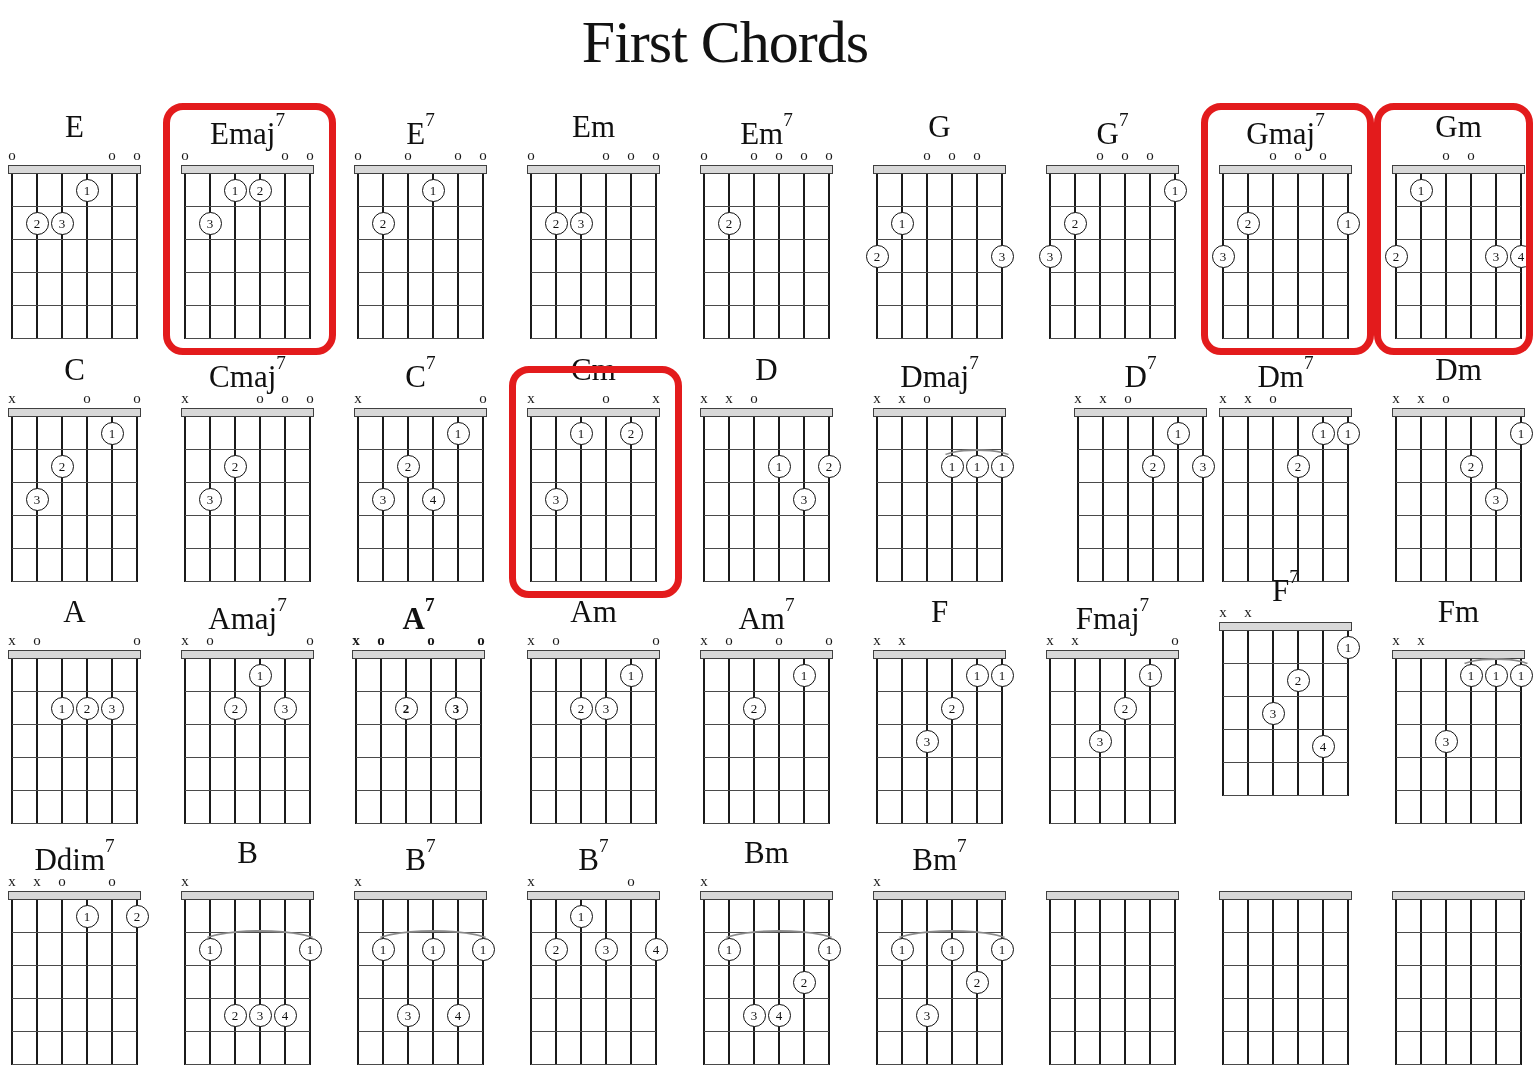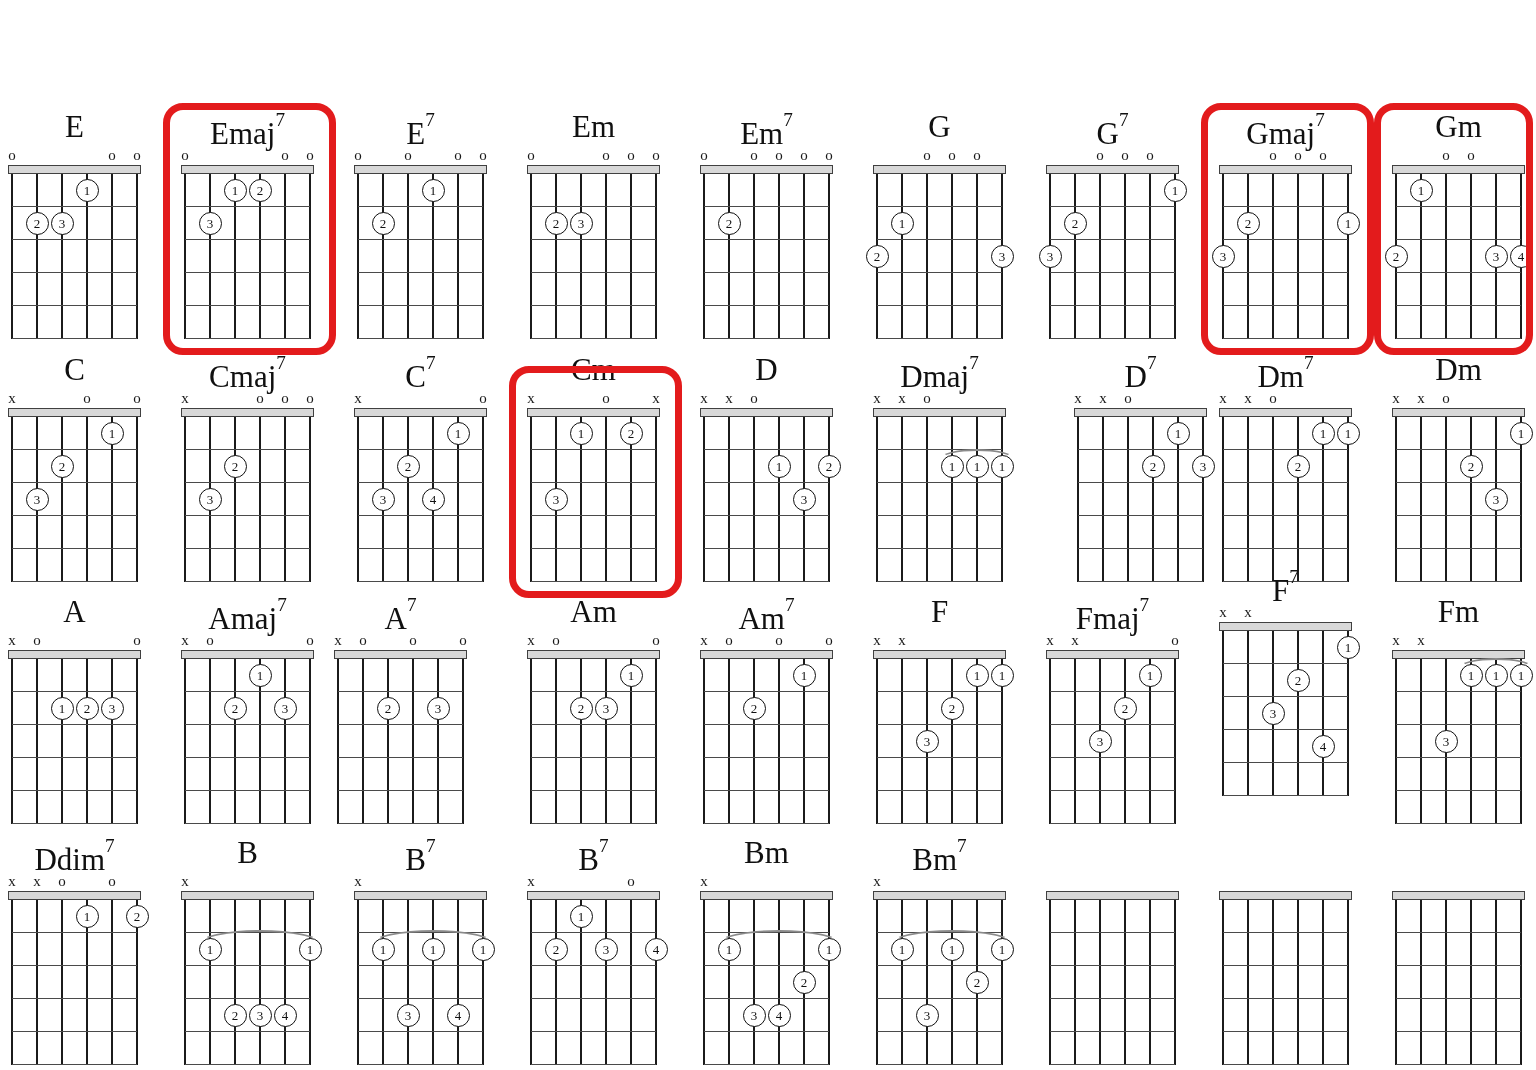--- a/index.html
+++ b/index.html
@@ -21,20 +21,21 @@
           background:#fff;box-sizing:border-box;display:flex;align-items:center;justify-content:center;
           font-size:13px;line-height:1;color:#111;z-index:3;}
   .barre{position:absolute;border:2px solid transparent;border-top-color:#8a8a8a;
          border-radius:50%;box-sizing:border-box;z-index:2;}
   .hl-box{position:absolute;border:7px solid #e31b1c;border-radius:20px;box-sizing:border-box;z-index:5;}
 </style>
 </head>
 <body>
 
 <div id="board">
+  <div class="title">First Chords</div>
 <div class="cell" style="left: -18px; top: 101px;">
       <div class="chord-label">E</div>
       <div class="marker" style="left: 22px;">o</div>
       <div class="marker" style="left: 122px;">o</div>
       <div class="marker" style="left: 147px;">o</div>
       <div class="nut"></div>
       <div class="string" style="left: 29.25px;"></div>
       <div class="string" style="left: 54.25px;"></div>
       <div class="string" style="left: 79.25px;"></div>
       <div class="string" style="left: 104.25px;"></div>
@@ -446,21 +447,21 @@
       <div class="string" style="left: 154.25px;"></div>
       <div class="fret" style="top: 105px;"></div>
       <div class="fret" style="top: 138px;"></div>
       <div class="fret" style="top: 171px;"></div>
       <div class="fret" style="top: 204px;"></div>
       <div class="fret" style="top: 237px;"></div>
       <div class="finger" style="left: 93.5px; top: 78px;">1</div>
       <div class="finger" style="left: 68.5px; top: 111px;">2</div>
       <div class="finger" style="left: 118.5px; top: 111px;">3</div>
     </div>
-    <div class="cell" style="left: 308px; top: 586px;">
+    <div class="cell" style="left: 326px; top: 586px; font-weight: bold;">
       <div class="chord-label">A<sup>7</sup></div>
       <div class="marker" style="left: 22px;">x</div>
       <div class="marker" style="left: 47px;">o</div>
       <div class="marker" style="left: 97px;">o</div>
       <div class="marker" style="left: 147px;">o</div>
       <div class="nut"></div>
       <div class="string" style="left: 29.25px;"></div>
       <div class="string" style="left: 54.25px;"></div>
       <div class="string" style="left: 79.25px;"></div>
       <div class="string" style="left: 104.25px;"></div>

